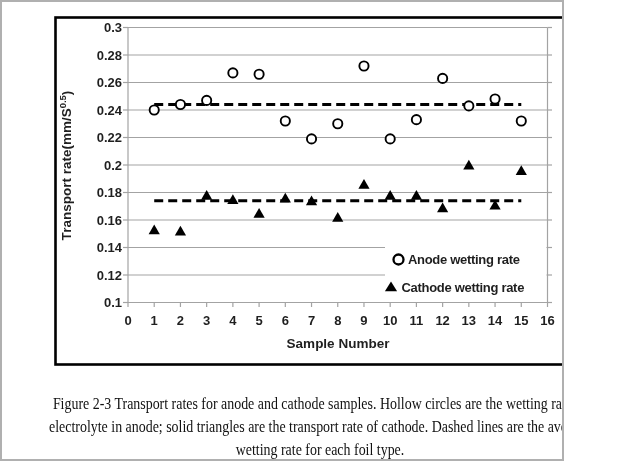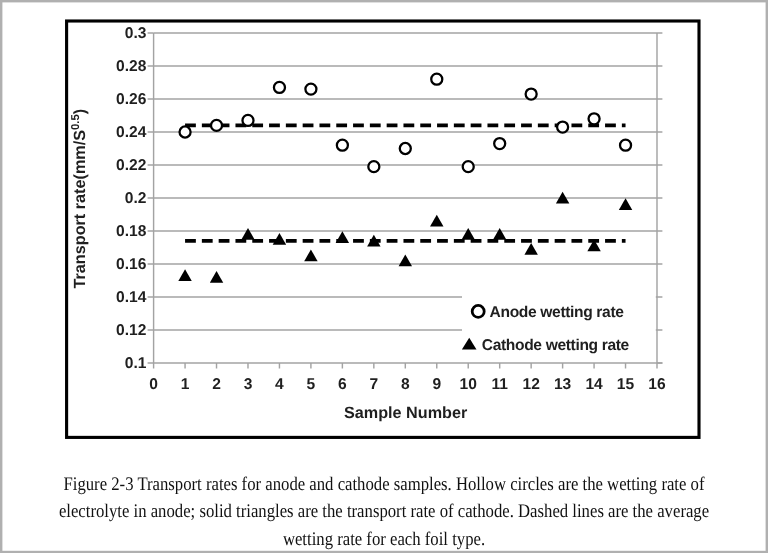--- a/index.html
+++ b/index.html
@@ -1,18 +1,18 @@
 <!DOCTYPE html>
 <html><head>
 <meta charset="utf-8">
 <style>
   html,body{margin:0;padding:0;background:#fff;}
   .page{
     position:relative;
-    width:640px;height:461px;
+    width:564px;height:461px;
     box-sizing:border-box;
     background:#fff;
     border:2px solid #b0b0b0;
     overflow:hidden;
     font-family:"Liberation Sans",sans-serif;
   }
   .chart-area{position:absolute;left:0;top:0;width:636px;height:375px;}
   #chart{display:block;}
   .tick{font-family:"Liberation Sans",sans-serif;font-weight:bold;font-size:13px;fill:#1f1f1f;}
   .axis-title{font-family:"Liberation Sans",sans-serif;font-weight:bold;font-size:13.5px;fill:#1f1f1f;}

